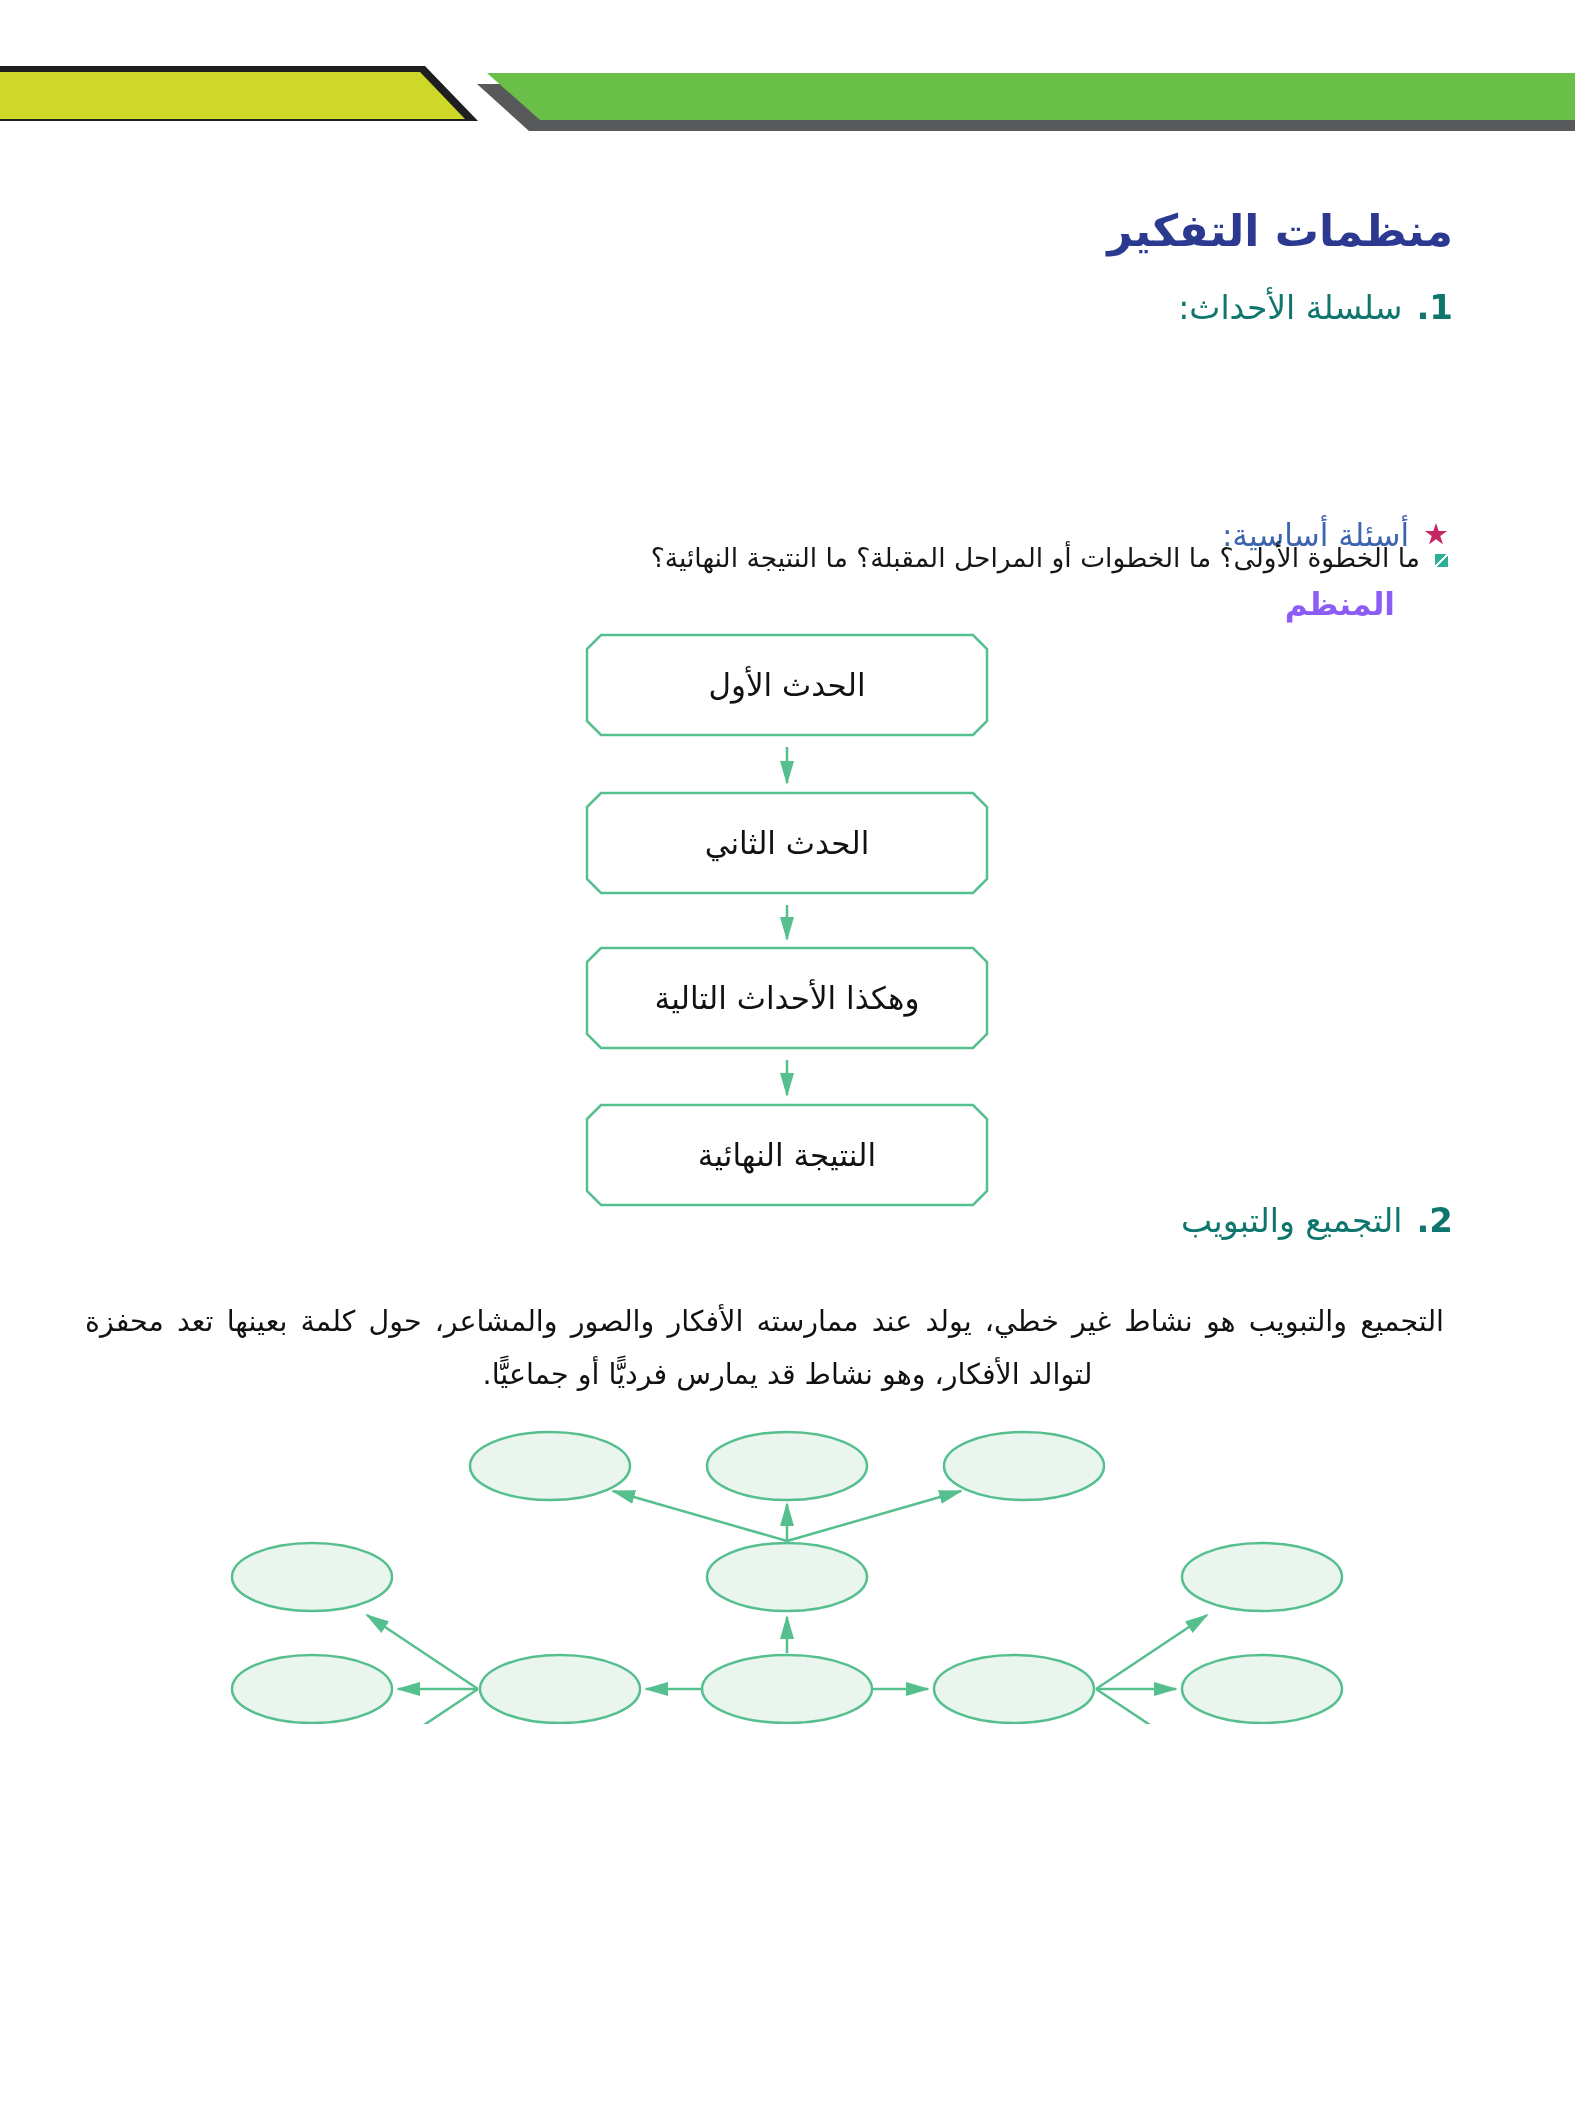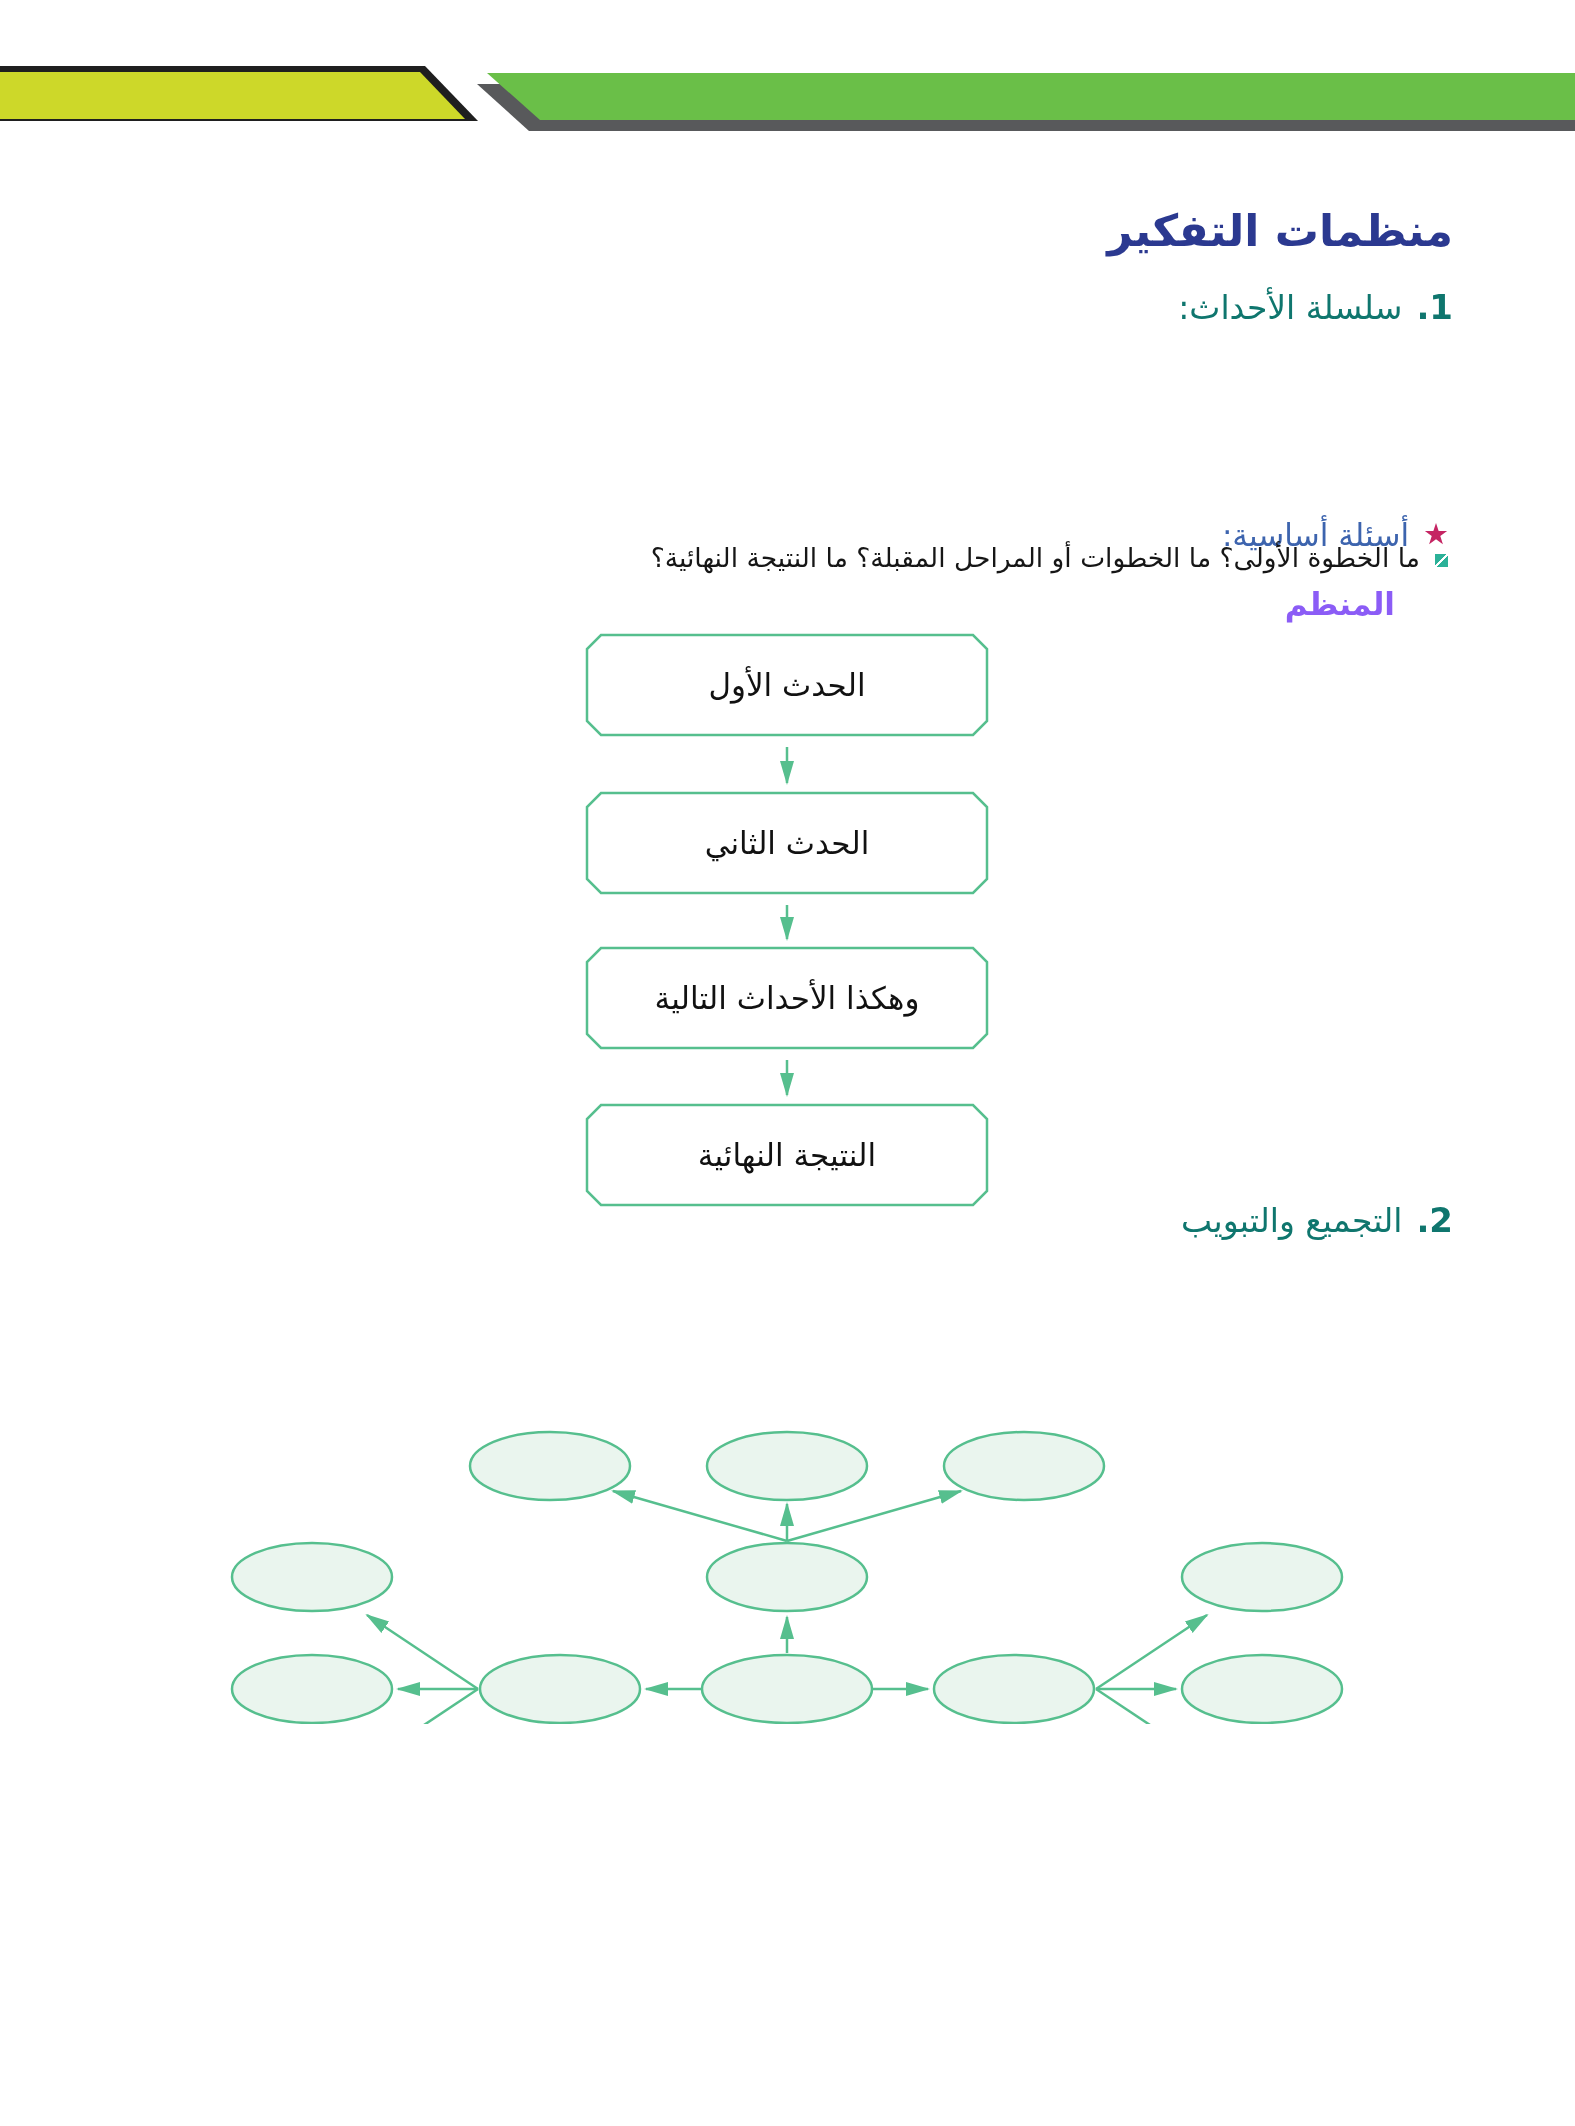--- a/index.html
+++ b/index.html
@@ -94,20 +94,24 @@
       <text x="230" y="229">الحدث الثاني</text>
       <text x="230" y="384">وهكذا الأحداث التالية</text>
       <text x="230" y="541">النتيجة النهائية</text>
     </g>
   </svg>
 
   <div class="abs rtl sec-heading sec2-heading">
     <span class="num">2.</span><span>التجميع والتبويب</span>
   </div>
 
+  <div class="abs rtl para para2">
+    <div class="l1">التجميع والتبويب هو نشاط غير خطي، يولد عند ممارسته الأفكار والصور والمشاعر، حول كلمة بعينها تعد محفزة</div>
+    <div class="l2">لتوالد الأفكار، وهو نشاط قد يمارس فرديًّا أو جماعيًّا.</div>
+  </div>
 
   <svg class="abs" style="top:1425px;left:215px" width="1145" height="525" viewBox="0 0 1145 525">
     <defs>
       <marker id="mm-arrow" viewBox="0 0 24 16" refX="22" refY="8" markerWidth="24" markerHeight="16" orient="auto" markerUnits="userSpaceOnUse">
         <path d="M0,1 L24,8 L0,15 Z" fill="#56bf8e"></path>
       </marker>
     </defs>
 
     <g stroke="#56bf8e" stroke-width="2.5">
       <line x1="572" y1="228" x2="572" y2="192" marker-end="url(#mm-arrow)"></line>

